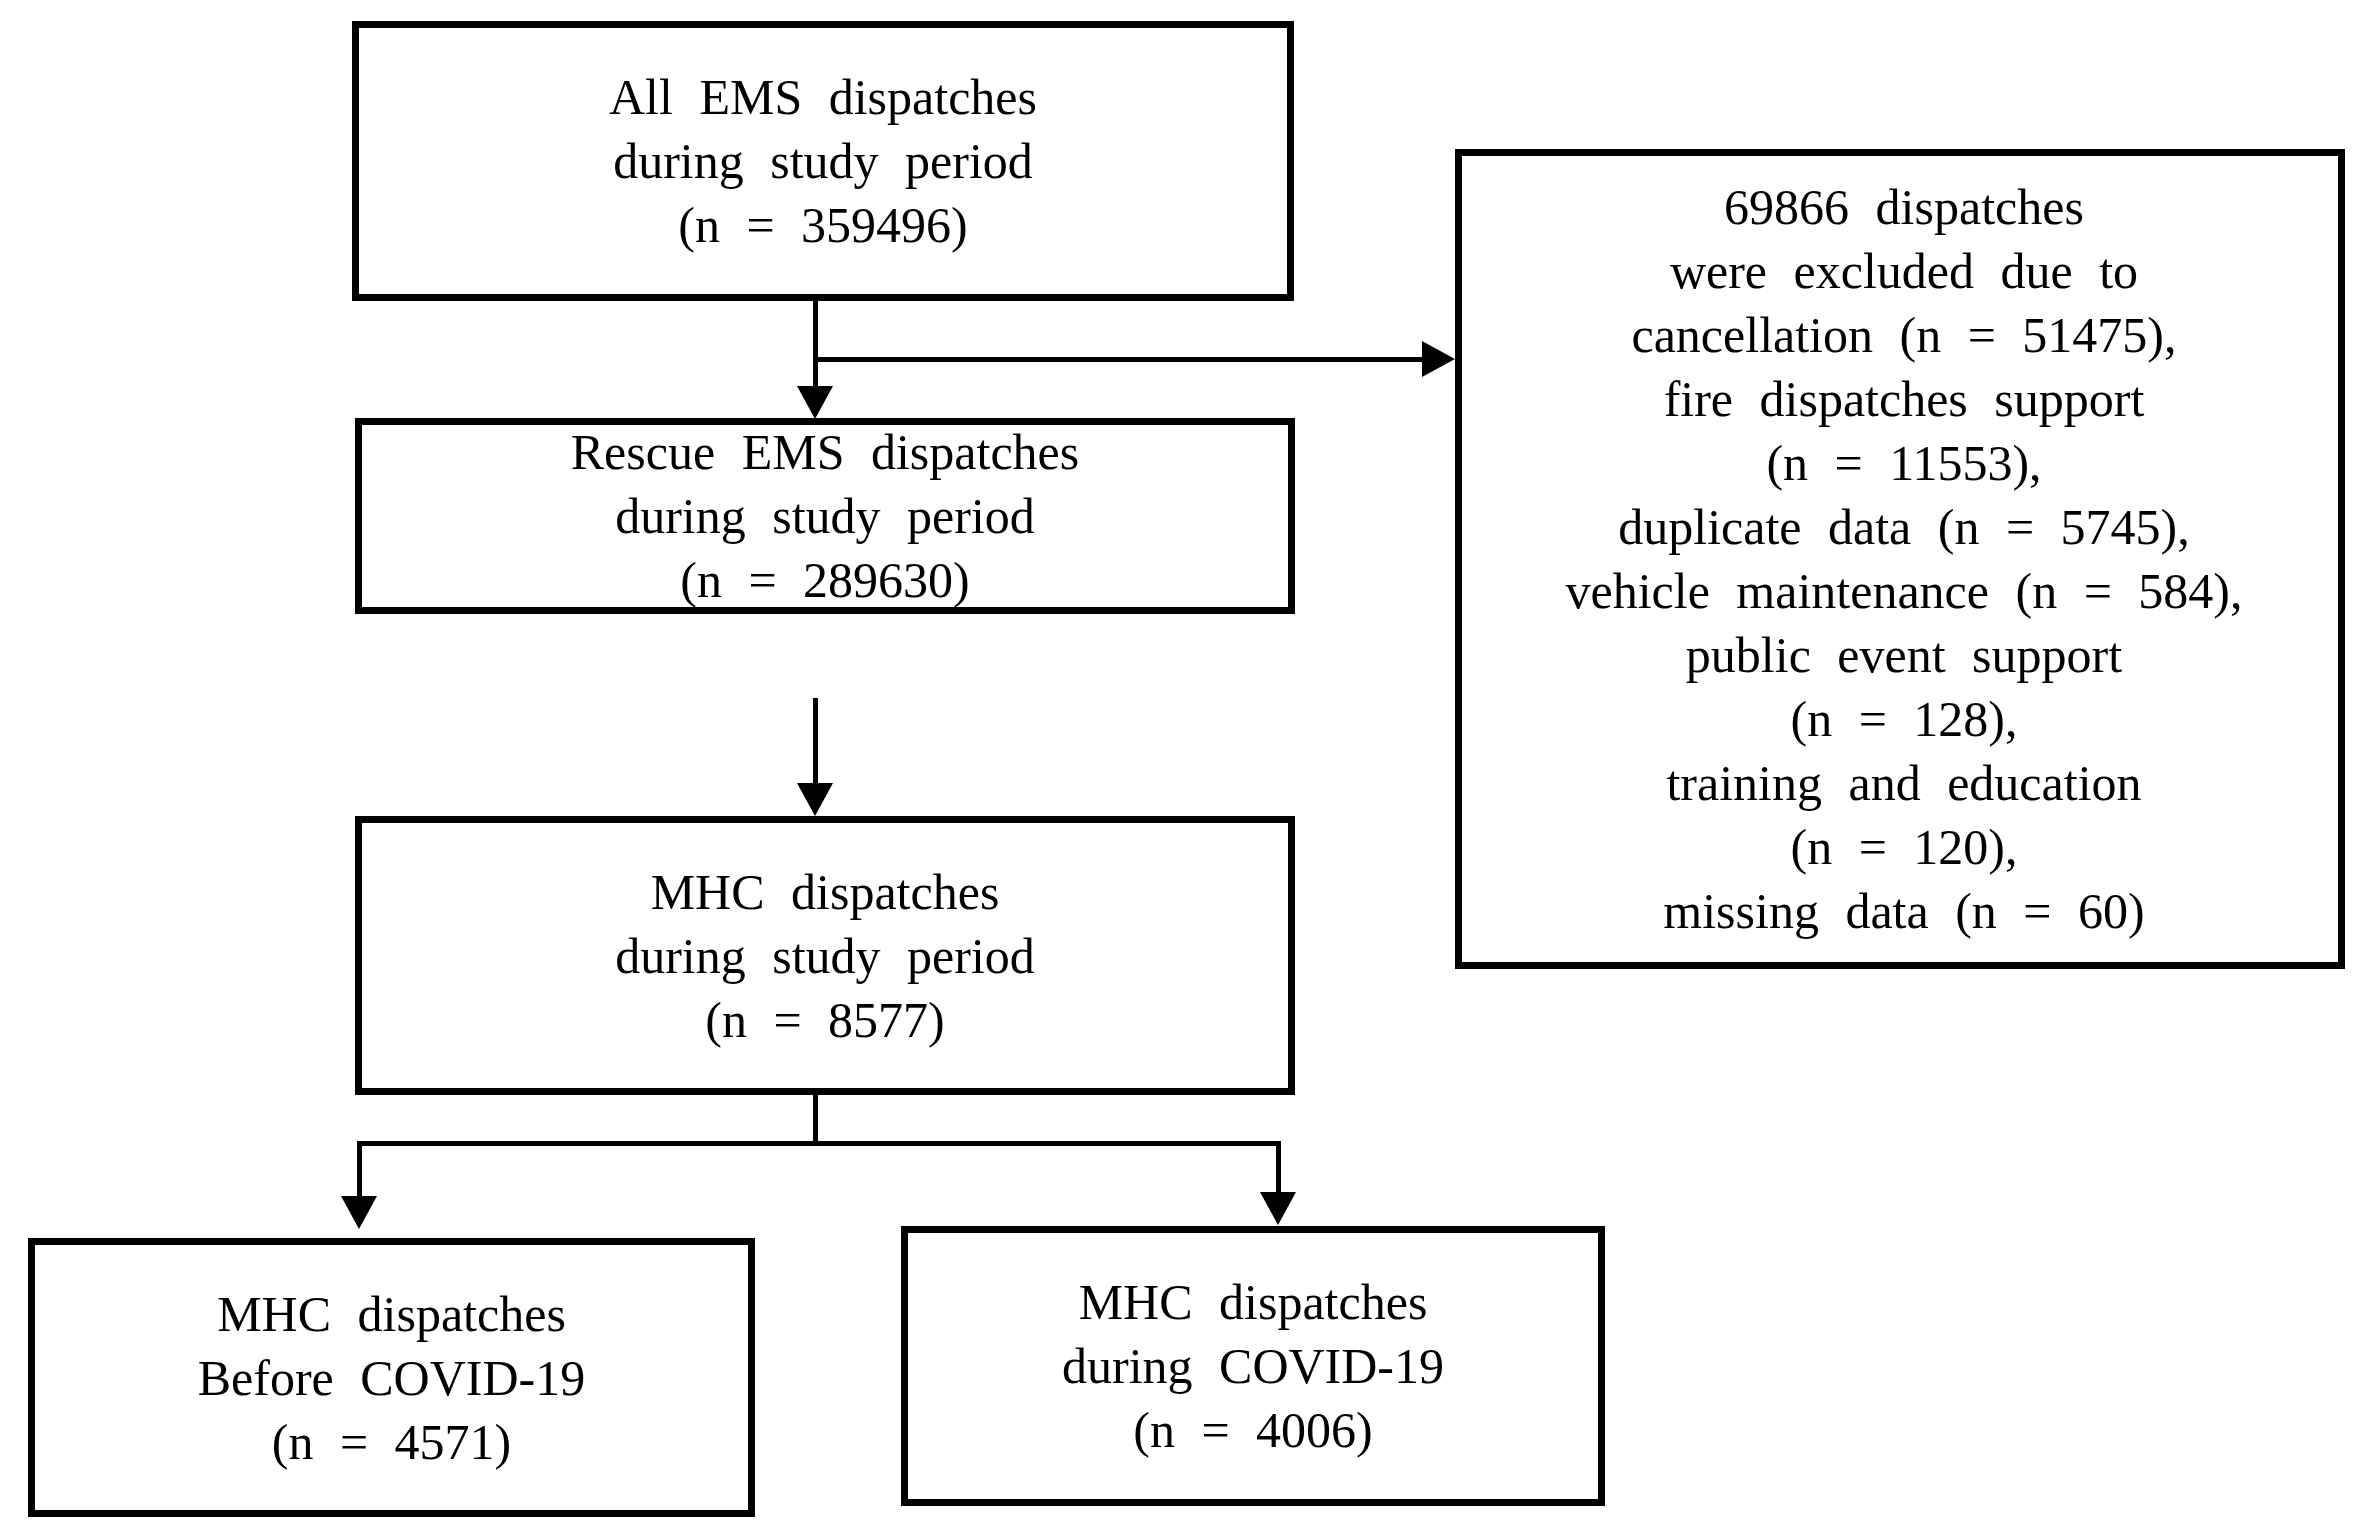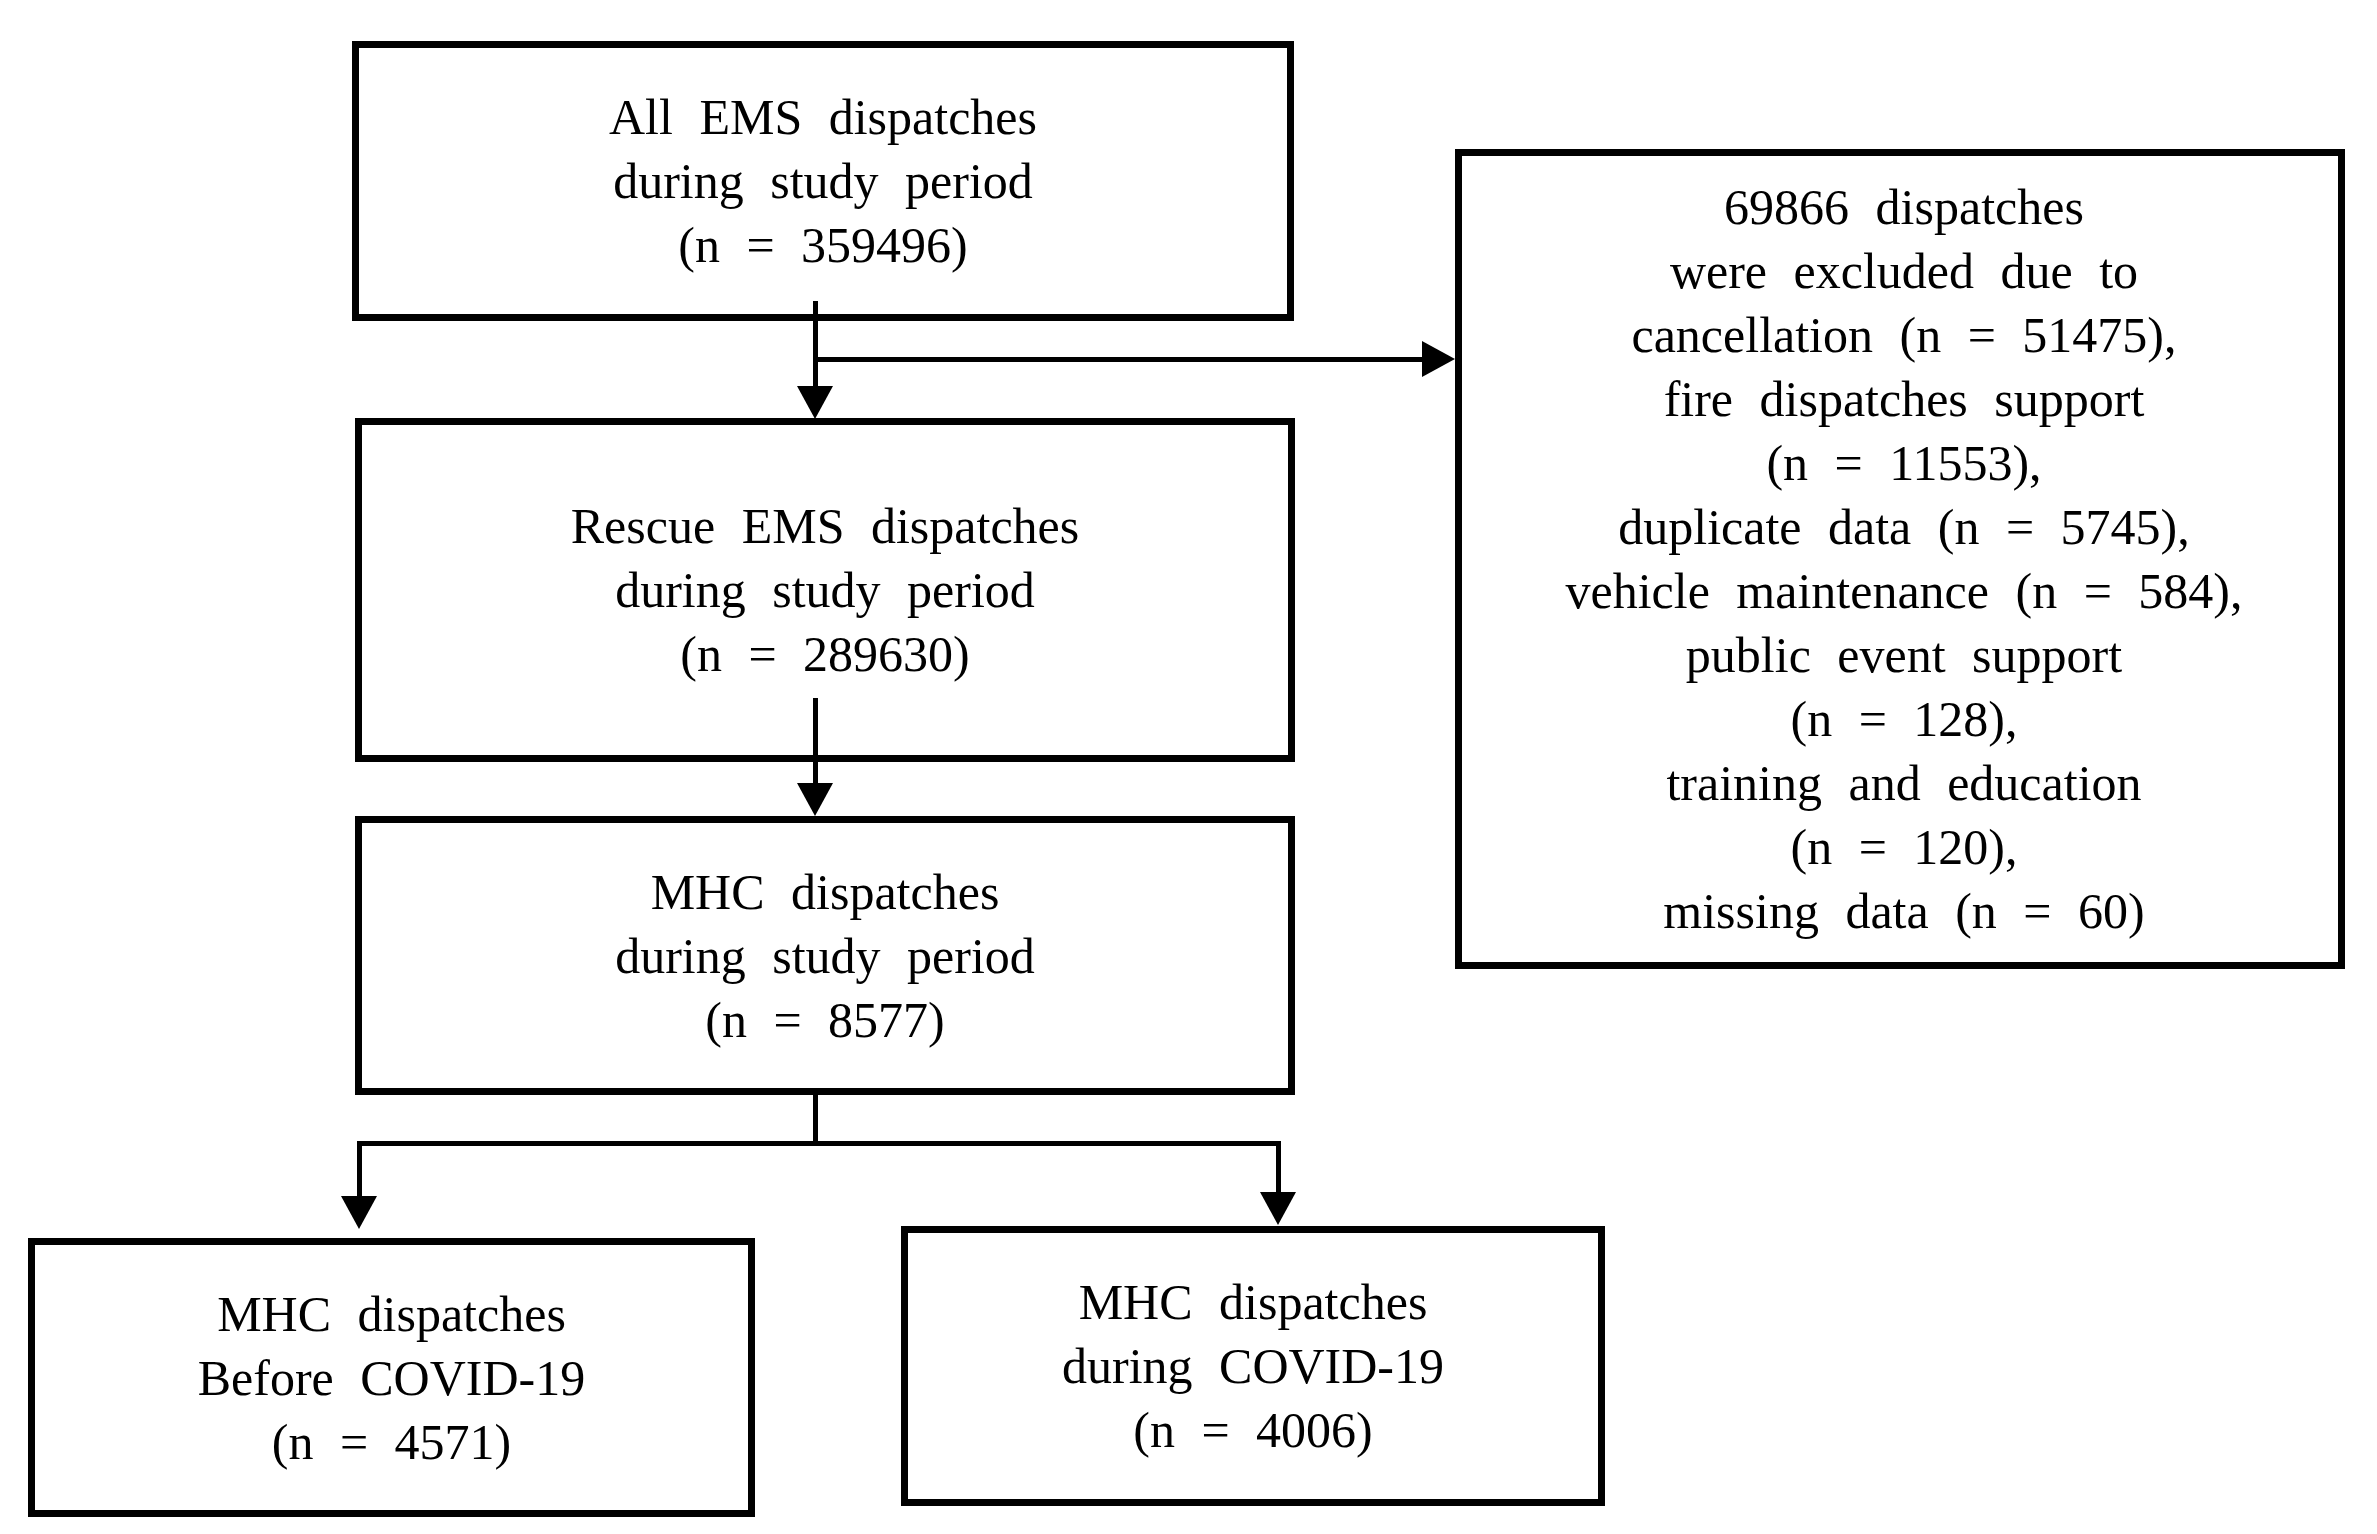--- a/index.html
+++ b/index.html
@@ -26,22 +26,22 @@
     justify-content: center;
   }
   .node .txt {
     white-space: pre-line;
     text-align: center;
     font-size: 50px;
     line-height: 64px;
     word-spacing: 14px;
   }
   
-  #box-all      { left: 352px;  top: 21px;   width: 942px; height: 280px; margin-top: 20px; }
-  #box-rescue   { left: 355px;  top: 418px;  width: 940px; height: 344px; }
+  #box-all      { left: 352px;  top: 21px;   width: 942px; height: 280px; }
+  #box-rescue   { left: 355px;  top: 418px;  width: 940px; height: 196px; }
   #box-mhc      { left: 355px;  top: 816px; width: 940px; height: 279px; }
   #box-excluded { left: 1455px; top: 149px;  width: 890px; height: 820px; padding-left: 8px; }
   #box-before   { left: 28px;   top: 1238px; width: 727px; height: 279px; }
   #box-during   { left: 901px; top: 1226px; width: 704px; height: 280px; }
 
   .line {
     position: absolute;
     background: #000000;
   }
   .arrow-down {

